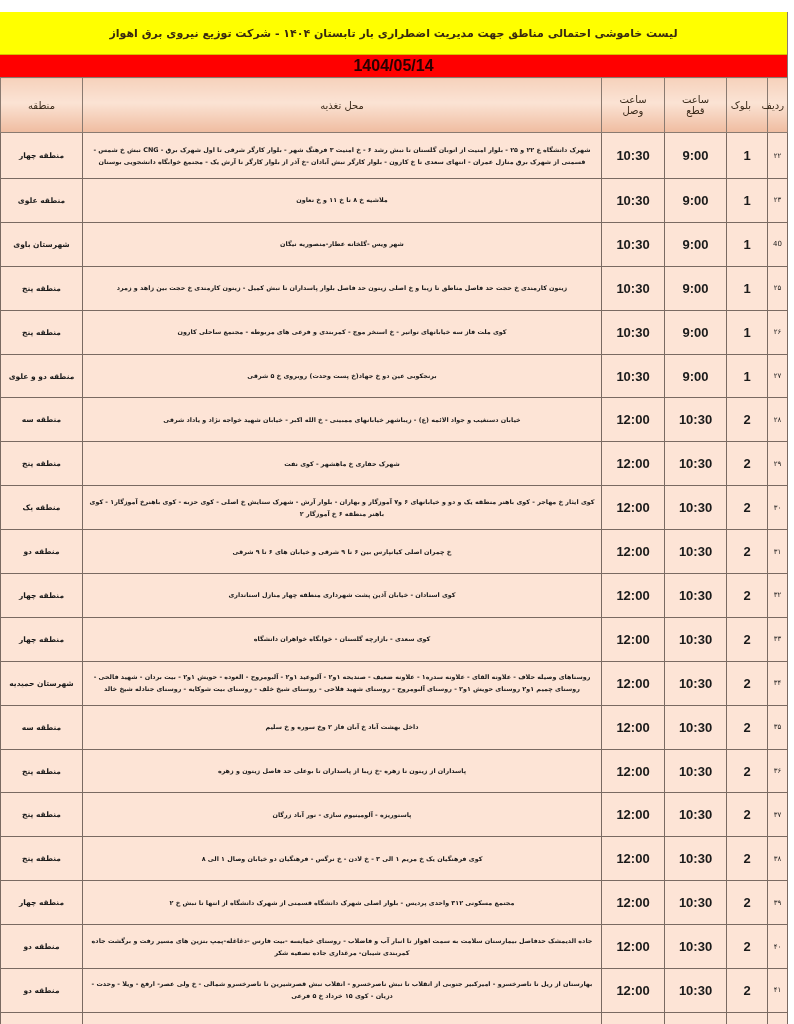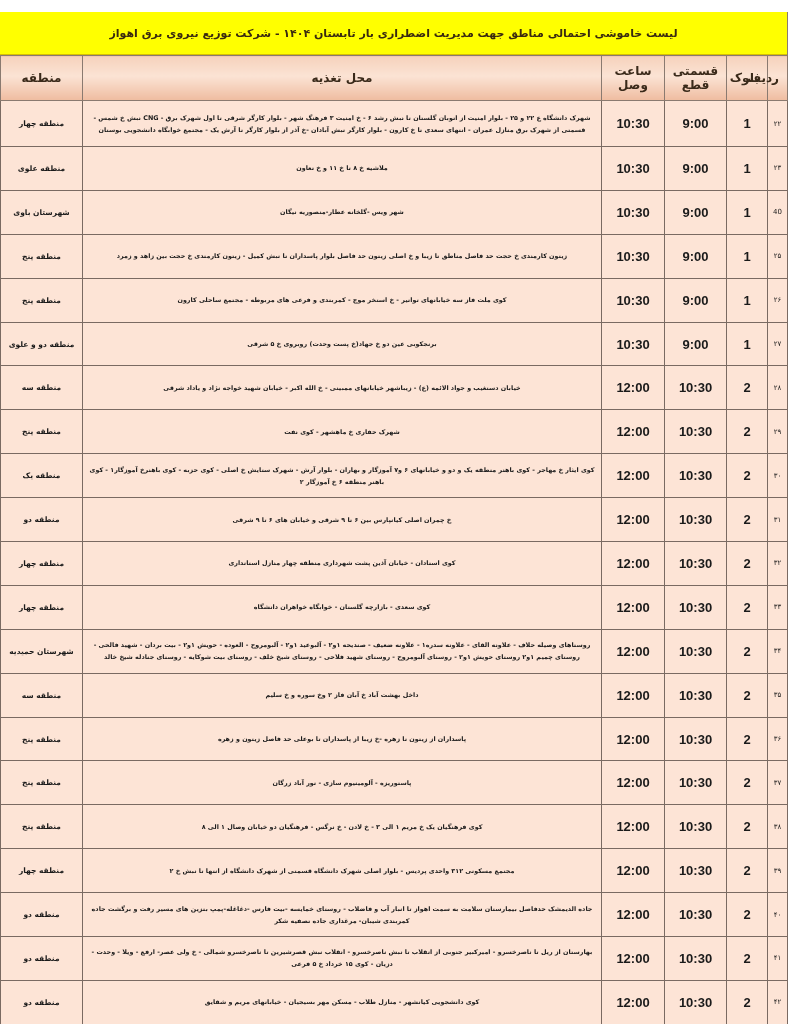--- a/index.html
+++ b/index.html
@@ -21,21 +21,21 @@
   .date-band {
     height: 22px; background: #ff0000; display: flex; align-items: center; justify-content: center;
   }
   .date-band span {
     font-family: "Liberation Sans", sans-serif; font-size: 16px; font-weight: bold; color: #2a0000;
   }
   table.grid {
     border-collapse: collapse; table-layout: fixed; width: 787px; direction: rtl;
   }
   table.grid th {
-    height: 15px; padding: 8px; font-size: 12px; font-weight: bold; color: #3a2a1a;
+    height: 15px; padding: 16px; font-size: 10px; font-weight: normal; color: #3a2a1a;
     background: linear-gradient(to bottom, #f6d2bc 0%, #fbe3d4 45%, #efbca0 100%);
     border: 1px solid #8a7a70; text-align: center;
   }
   table.grid td {
     background: #fde4d6; border: 1px solid #7a6a62; text-align: center; padding: 0 4px;
     color: #1a1a1a; vertical-align: middle;
   }
   td.c-row { font-size: 7px; }
   td.c-block, td.c-cut, td.c-con {
     font-family: "Liberation Sans", sans-serif; font-size: 13px; font-weight: bold; color: #1a1a1a;
@@ -44,35 +44,38 @@
   td.c-region { font-size: 7.5px; font-weight: bold; direction: rtl; margin-top: 21px; }
   tr.data-row { height: 43.9px; }
   tr.data-row.first { height: 46px; }
 </style>
 </head>
 <body>
 
 <div class="sheet">
   <div class="title-band">
     <span>لیست خاموشی احتمالی مناطق جهت مدیریت اضطراری بار تابستان ۱۴۰۴ - شرکت توزیع نیروی برق اهواز</span>
+  </div>
+  <div class="date-band">
+    <span>1404/05/14</span>
   </div>
   <table class="grid">
     <colgroup>
       <col style="width:20px">
       <col style="width:41px">
       <col style="width:62px">
       <col style="width:63px">
       <col style="width:519px">
       <col style="width:82px">
     </colgroup>
     <thead>
       <tr>
         <th>ردیف</th>
         <th>بلوک</th>
-        <th>قسمتی قطع</th>
+        <th>ساعت قطع</th>
         <th>ساعت وصل</th>
         <th>محل تغذیه</th>
         <th>منطقه</th>
       </tr>
     </thead>
     <tbody id="rows">
         <tr class="data-row first">
           <td class="c-row">۲۲</td>
           <td class="c-block">1</td>
           <td class="c-cut">9:00</td>

